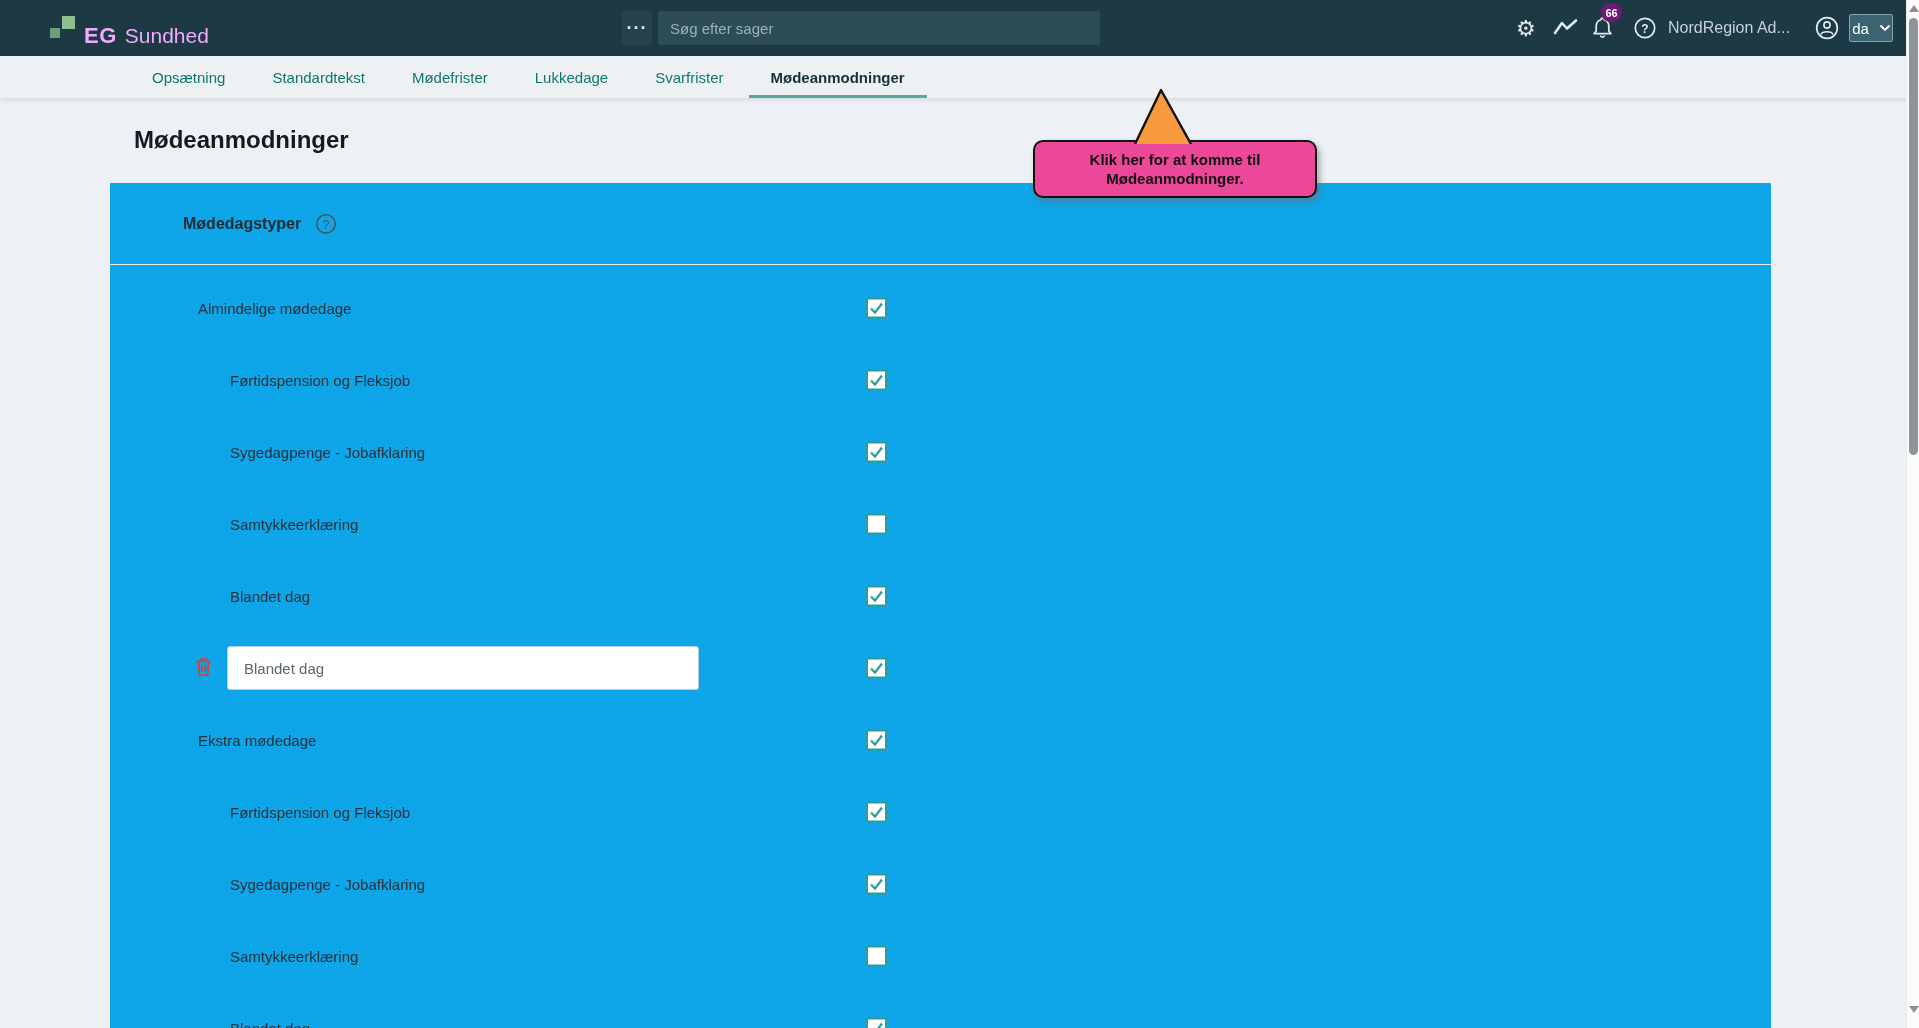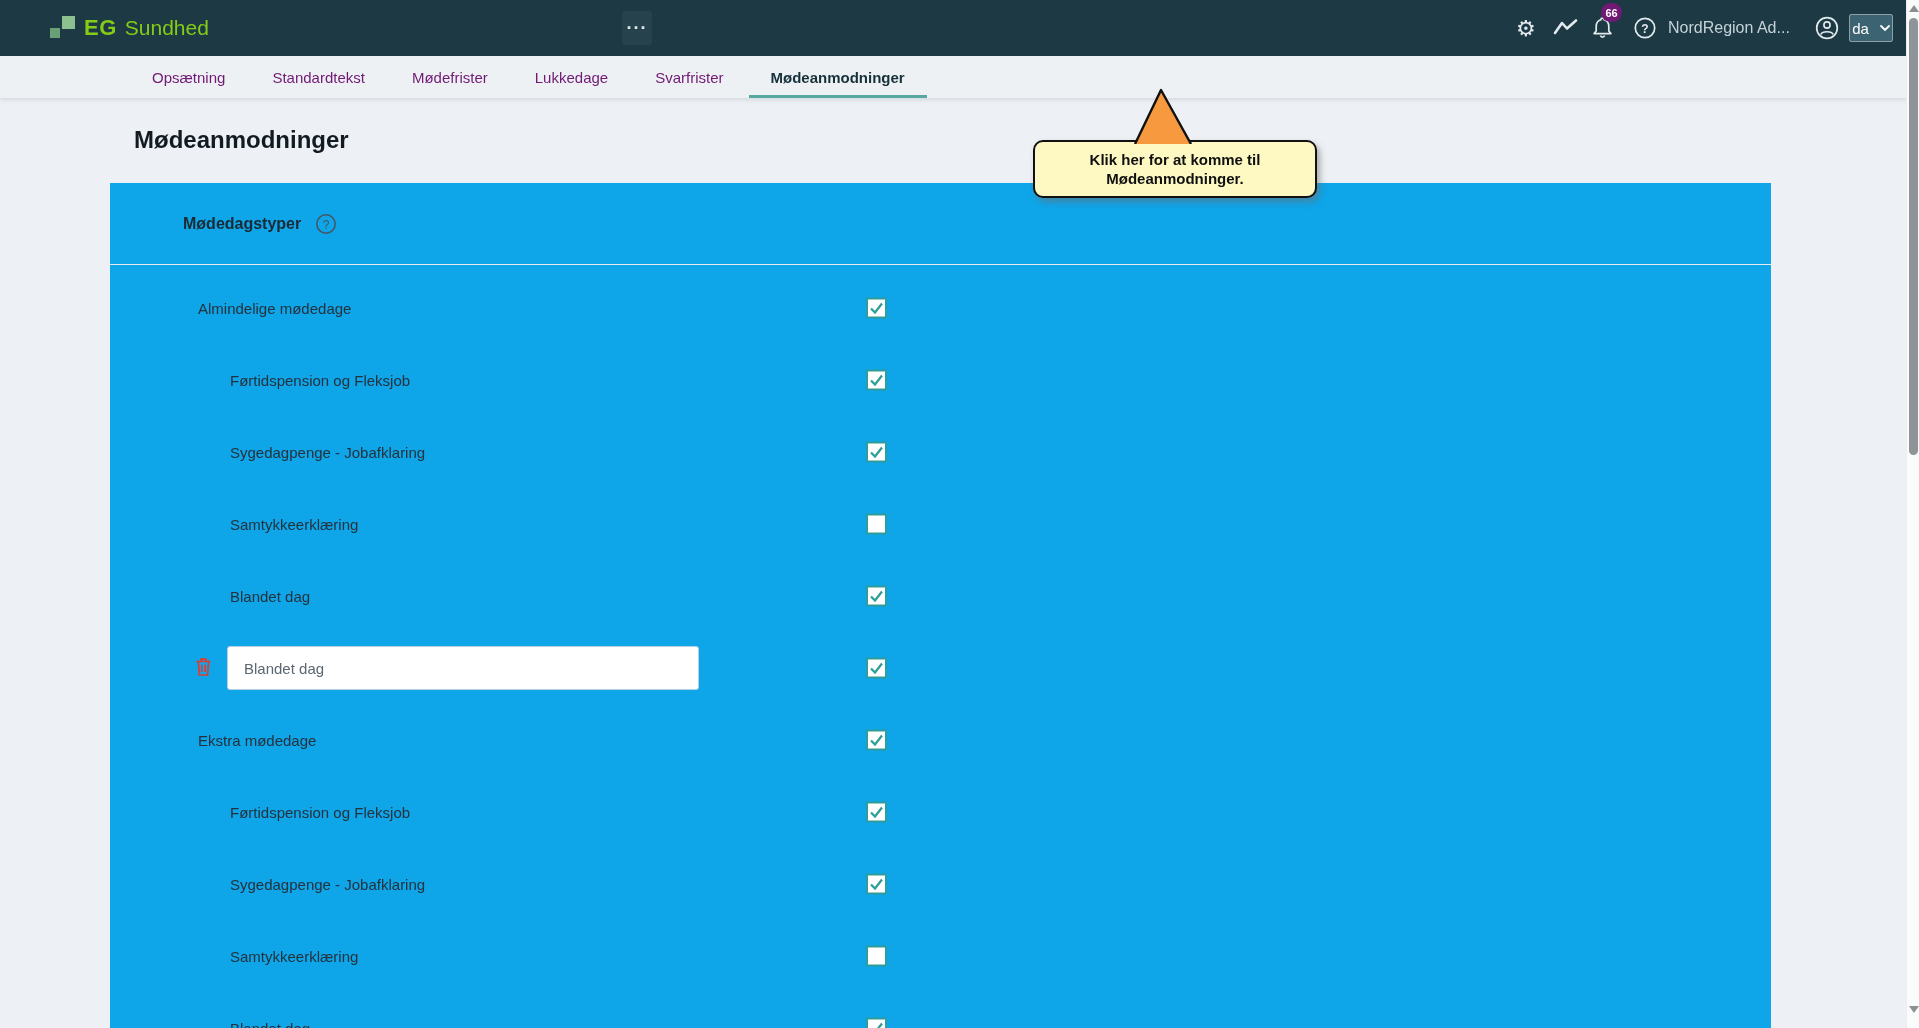--- a/index.html
+++ b/index.html
@@ -5,21 +5,21 @@
   * { box-sizing: border-box; margin: 0; padding: 0; }
   html,body { width:1919px; height:1028px; overflow:hidden;
     font-family:"Liberation Sans", sans-serif; background:#edf1f5; }
 
   
   .header { position:absolute; left:0; top:0; width:1919px; height:56px;
     background:#1c3944; z-index:10; }
   .logo { position:absolute; left:50px; top:16px; width:26px; height:24px; }
   .logo .sq-dark  { position:absolute; left:0;  top:12px; width:10px; height:10px; background:#69a077; }
   .logo .sq-light { position:absolute; left:12px; top:0;  width:13px; height:13px; background:#8cc18f; }
-  .brand { position:absolute; left:84px; top:0; height:56px; display:flex; align-items:center; gap:8px; color:#84cc16; }
+  .brand { position:absolute; left:84px; top:8px; height:56px; display:flex; align-items:center; gap:8px; color:#f0abfc; }
   .brand .b1 { font-size:22px; font-weight:700; letter-spacing:.5px; }
   .brand .b2 { font-size:21px; font-weight:400; }
   .more-btn { position:absolute; left:622px; top:11px; width:30px; height:34px;
     background:#26434d; border-radius:3px; color:#dfe7ea; font-size:18px; font-weight:700;
     display:flex; align-items:center; justify-content:center; letter-spacing:1px; cursor:pointer; }
   .search-input { position:absolute; left:658px; top:11px; width:442px; height:34px;
     background:#2d4c55; border:none; border-radius:3px; color:#dbe5e9; font-size:15px;
     padding:0 12px; outline:none; font-family:"Liberation Sans",sans-serif; }
   .search-input::placeholder { color:#9db1b8; opacity:1; }
   .hicon { position:absolute; top:0; height:56px; display:flex; align-items:center; cursor:pointer; }
@@ -34,21 +34,21 @@
     color:#c6d2d7; font-size:16px; }
   .person { left:1814px; }
   .lang { position:absolute; left:1849px; top:14px; width:44px; height:28px;
     background:#3b6371; border:1px solid #8ba0a8; border-radius:2px; color:#fff;
     display:flex; align-items:center; justify-content:center; gap:11px; font-size:15px; cursor:pointer; }
 
   
   .tabbar { position:absolute; left:0; top:56px; width:1919px; height:42px; background:#eef1f4;
     display:flex; align-items:center; padding-left:152px; gap:47px; z-index:5;
     box-shadow:0 2px 4px rgba(0,0,0,0.10); }
-  .tab { font-size:15px; color:#701a75; height:42px; display:flex; align-items:center; cursor:pointer;
+  .tab { font-size:15px; color:#0f766e; height:42px; display:flex; align-items:center; cursor:pointer;
     white-space:nowrap; border-bottom:3px solid transparent; padding-top:3px; }
   .tab.active { font-weight:700; color:#17313b; border-bottom:3px solid #57a7a2;
     padding-left:22px; padding-right:22px; margin-left:-22px; margin-right:-22px; }
 
   
   .content { position:absolute; left:0; top:98px; width:1919px; height:930px; background:#edf1f5; }
   .page-title { position:absolute; left:134px; top:28px; font-size:24px; font-weight:700; color:#121b22; }
   .card { position:absolute; left:110px; top:85px; width:1661px; height:845px; background:#0ea5e9; }
   .section-head { position:absolute; left:73px; top:30px; display:flex; align-items:center; gap:14px; }
   .section-title { font-size:16px; font-weight:700; color:#1b2a33; }
@@ -64,21 +64,21 @@
   .trash-btn { position:absolute; left:83px; top:50%; transform:translateY(-50%);
     background:none; border:none; cursor:pointer; width:20px; height:22px; }
   .name-input { position:absolute; left:117px; top:50%; transform:translateY(-50%);
     width:472px; height:44px; border:1px solid #b5d0e2; border-radius:3px;
     font-size:15px; color:#5a6670; padding:0 16px; outline:none;
     font-family:"Liberation Sans",sans-serif; background:#fff; }
 
   
   .callout-wrap { position:absolute; left:0; top:0; z-index:50; }
   .callout-box { position:absolute; left:1033px; top:140px; width:284px; height:58px;
-    background:#fef9c3; border:2px solid #111; border-radius:10px;
+    background:#ec4899; border:2px solid #111; border-radius:10px;
     box-shadow:3px 4px 6px rgba(110,110,110,0.55);
     display:flex; flex-direction:column; align-items:center; justify-content:center; }
   .callout-box .cl { font-size:15px; font-weight:700; color:#101010; line-height:19px; text-align:center; }
   .callout-arrow { position:absolute; left:1125px; top:88px; }
 
   
   .scrollbar { position:absolute; left:1906px; top:0; width:13px; height:1028px;
     background:#fafbfb; border-left:1px solid #ededed; z-index:60; }
   .sb-up { position:absolute; left:2px; top:5px; width:0; height:0;
     border-left:5px solid transparent; border-right:5px solid transparent;
@@ -95,20 +95,21 @@
 <div class="header">
   <div class="logo">
     <div class="sq-dark"></div>
     <div class="sq-light"></div>
   </div>
   <div class="brand">
     <span class="b1">EG</span>
     <span class="b2">Sundhed</span>
   </div>
   <div class="more-btn">···</div>
+  <input class="search-input" type="text" placeholder="Søg efter sager" style="">
 
   <div class="hicon gear">⚙</div>
   <div class="hicon trend">
     <svg width="27" height="22" viewBox="0 0 27 22">
       <polyline points="3,16 10,6 15,11.5 24,3.5" fill="none" stroke="#e3ebee" stroke-width="2.6" stroke-linecap="round" stroke-linejoin="round"></polyline>
     </svg>
   </div>
   <div class="hicon bell">
     <svg width="25" height="27" viewBox="0 0 25 27">
       <path d="M12.5 3.2 a1.6 1.6 0 0 1 1.6 1.6 c3.1 .9 4.7 3.2 4.7 6.6 v4.6 l2.1 2.6 H4.1 l2.1 -2.6 v-4.6 c0 -3.4 1.6 -5.7 4.7 -6.6 A1.6 1.6 0 0 1 12.5 3.2 Z" fill="none" stroke="#e3ebee" stroke-width="1.7" stroke-linejoin="round"></path>

